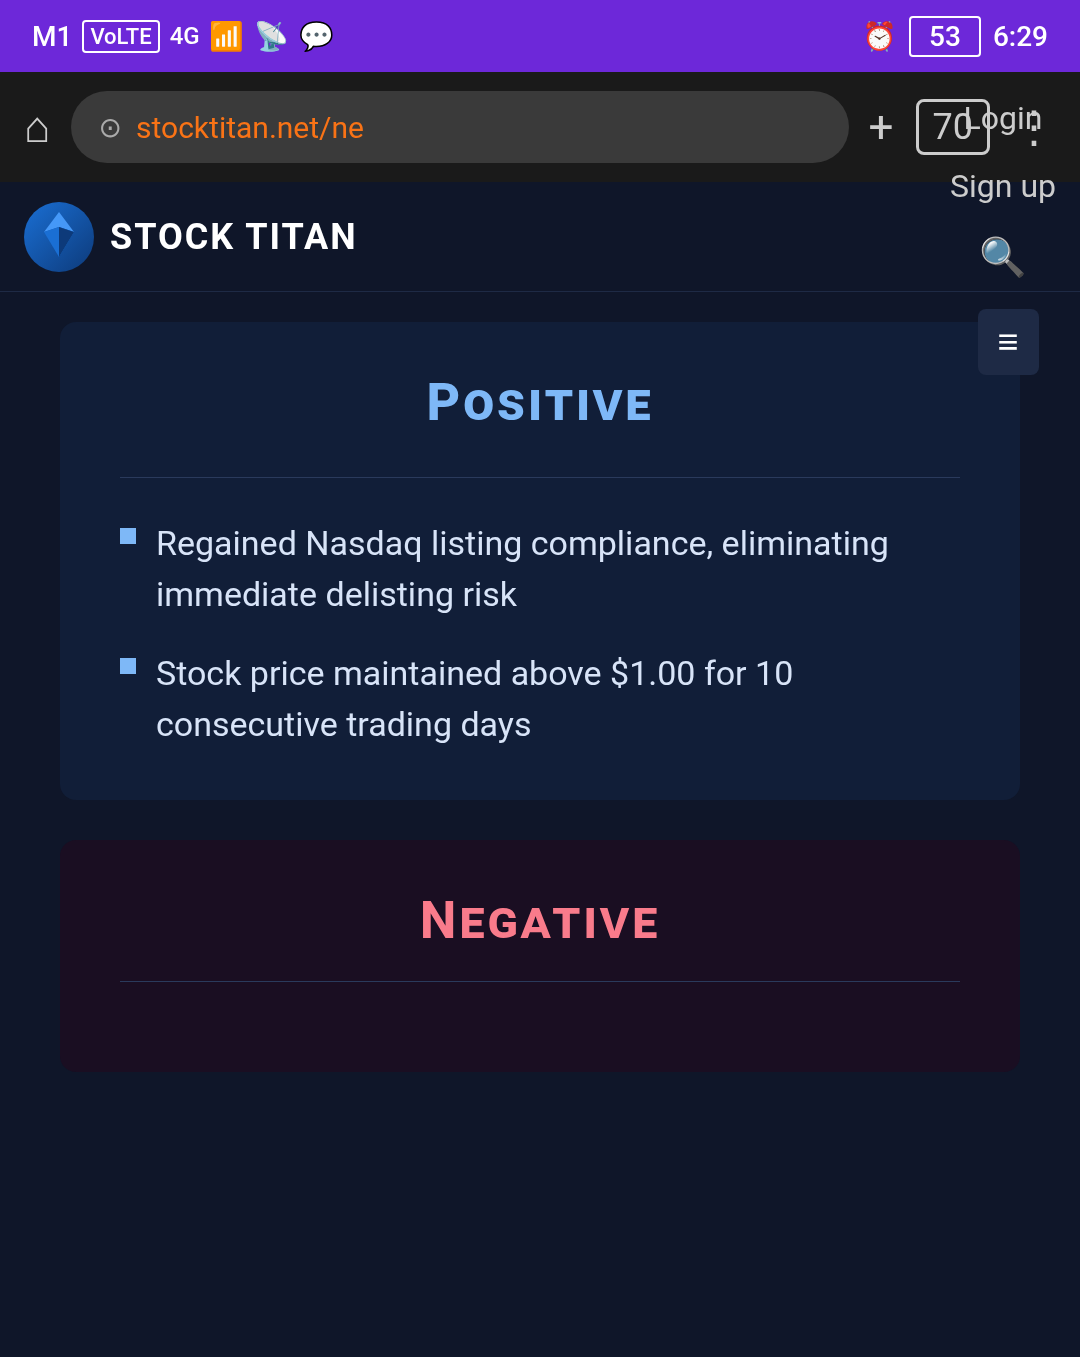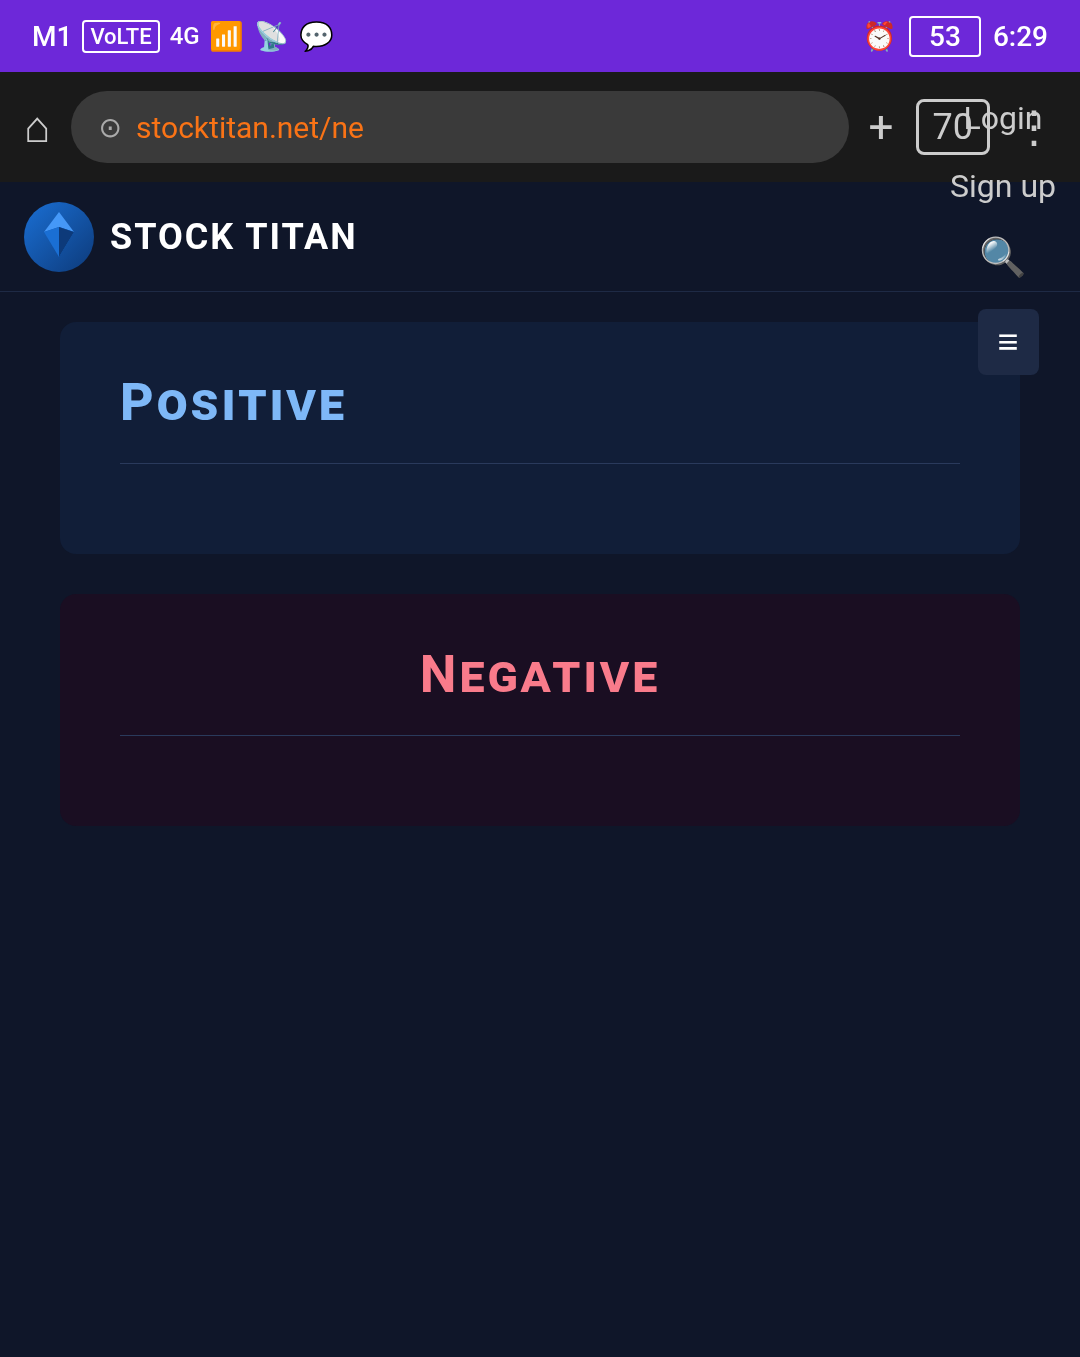--- a/index.html
+++ b/index.html
@@ -164,27 +164,27 @@
 
     
     .positive-card {
       background: #111e38;
       border-radius: 16px;
       padding: 50px 60px;
       margin-bottom: 40px;
     }
 
     .positive-title {
-      text-align: left;
+      text-align: center;
       color: #7eb8f7;
       font-size: 52px;
       font-weight: 800;
       font-variant: small-caps;
       letter-spacing: 3px;
-      margin-bottom: 30px;
+      margin-bottom: 44px;
     }
 
     .divider {
       border: none;
       border-top: 1.5px solid #2a3a5c;
       margin-bottom: 40px;
     }
 
     .bullet-list {
       list-style: none;
@@ -292,20 +292,30 @@
     <span class="search-icon-nav">🔍</span>
     <button class="menu-btn">≡</button>
   </div>
 </nav>
 
 <div class="main-content">
 
   <div class="positive-card">
     <div class="positive-title">Positive</div>
     <hr class="divider">
+    <ul class="bullet-list">
+      <li>
+        <span class="bullet-square"></span>
+        <span>Regained Nasdaq listing compliance, eliminating immediate delisting risk</span>
+      </li>
+      <li>
+        <span class="bullet-square"></span>
+        <span>Stock price maintained above $1.00 for 10 consecutive trading days</span>
+      </li>
+    </ul>
   </div>
 
   <div class="negative-card">
     <div class="negative-title">Negative</div>
     <hr class="divider">
   </div>
 
 </div>
 
 </body></html>

